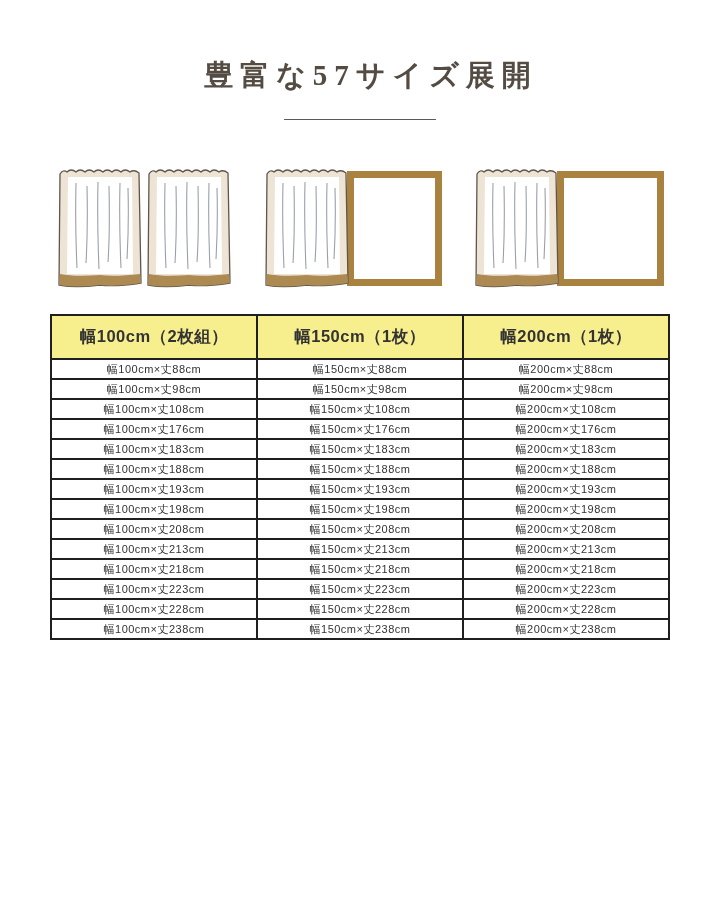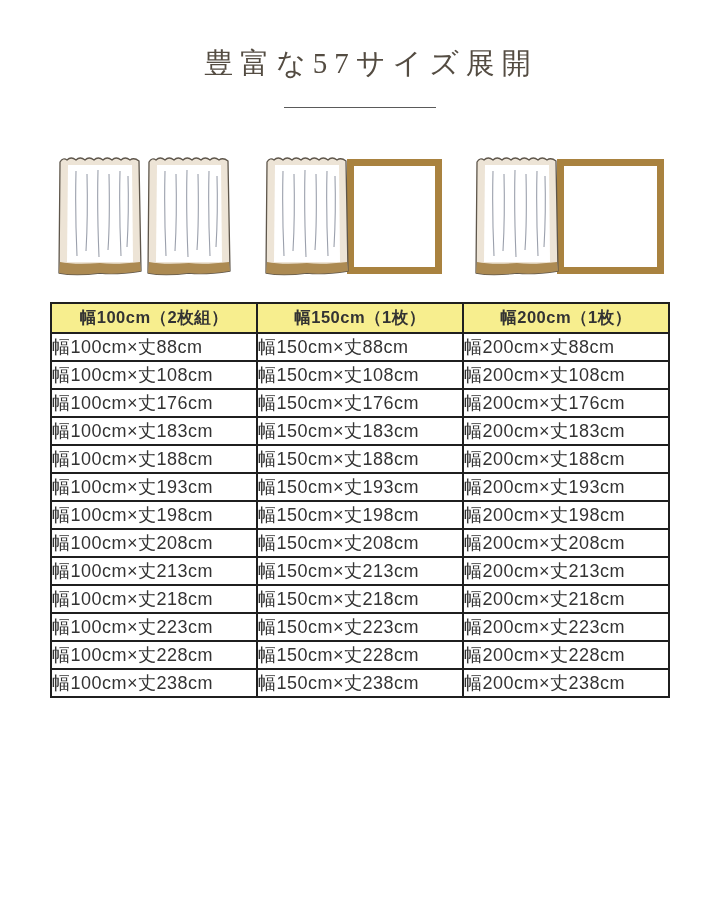--- a/index.html
+++ b/index.html
@@ -14,23 +14,23 @@
     width: 720px; height: 922px;
     background: #ffffff;
     font-family: "Liberation Sans", "DejaVu Sans", sans-serif;
     overflow: hidden;
   }
   .page { width: 720px; height: 922px; }
 
   
   .title-wrap { padding-top: 40px; text-align: center; }
   .page-title {
-    margin: 4px;
+    margin: 16px;
     font-family: "Liberation Serif", "DejaVu Serif", serif;
-    font-weight: 400;
+    font-weight: 700;
     font-size: 29px;
     letter-spacing: 7px;
     padding-left: 22px; 
     color: var(--title-color);
   }
   .title-divider {
     width: 152px; height: 0;
     border-bottom: 1.5px solid #5a5a5a;
     margin: 23px auto 0 auto;
   }
@@ -51,35 +51,35 @@
   .table-wrap { margin-top: 18px; }
   table.size-table {
     width: 620px;
     margin: 0 auto;
     border-collapse: collapse;
     table-layout: fixed;
   }
   table.size-table th {
     background: var(--header-bg);
     border: 2px solid var(--border-color);
-    height: 30px;
+    height: 44px;
     font-size: 16.5px;
     font-weight: 600;
     color: var(--text-color);
     text-align: center;
     letter-spacing: 0.5px;
   }
   table.size-table td {
     border: 2px solid var(--border-color);
-    height: 28px;
+    height: 20px;
     padding: 0;
-    font-size: 18px;
+    font-size: 11px;
     font-weight: 400;
     color: var(--text-color);
-    text-align: left;
+    text-align: center;
     letter-spacing: 0.5px;
     background: #ffffff;
   }
 </style>
 </head>
 <body>
 
 <div class="page">
 
   <div class="title-wrap">
@@ -136,20 +136,25 @@
           <th>幅200cm（1枚）</th>
         </tr>
       </thead>
       <tbody>
           <tr>
             <td>幅100cm×丈88cm</td>
             <td>幅150cm×丈88cm</td>
             <td>幅200cm×丈88cm</td>
           </tr>
           <tr>
+            <td>幅100cm×丈98cm</td>
+            <td>幅150cm×丈98cm</td>
+            <td>幅200cm×丈98cm</td>
+          </tr>
+          <tr>
             <td>幅100cm×丈108cm</td>
             <td>幅150cm×丈108cm</td>
             <td>幅200cm×丈108cm</td>
           </tr>
           <tr>
             <td>幅100cm×丈176cm</td>
             <td>幅150cm×丈176cm</td>
             <td>幅200cm×丈176cm</td>
           </tr>
           <tr>

